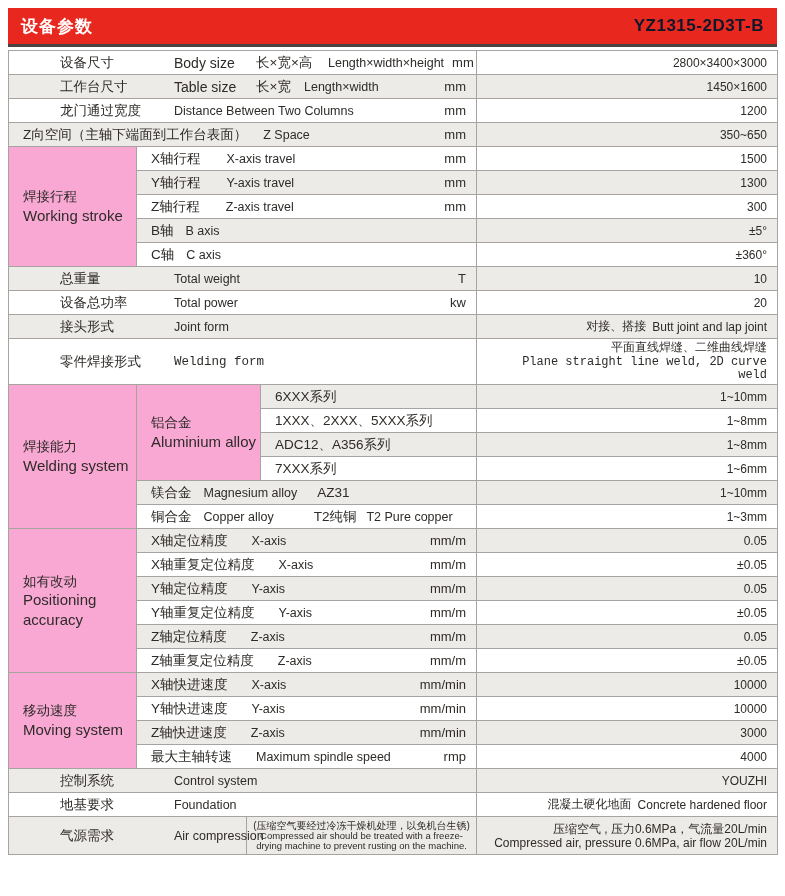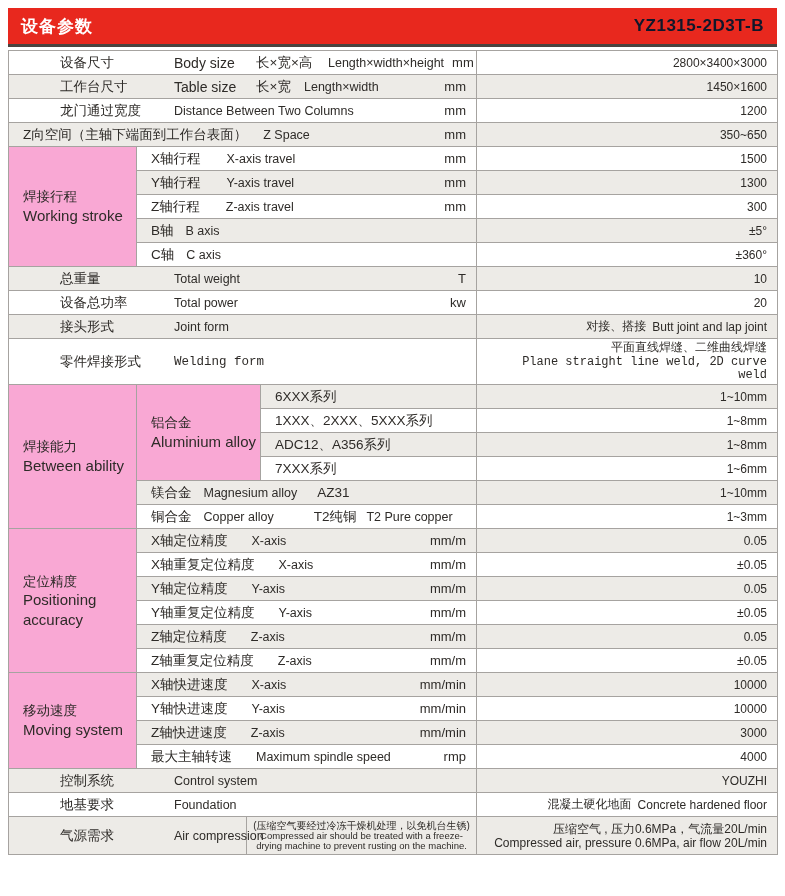--- a/index.html
+++ b/index.html
@@ -281,21 +281,21 @@
         <span class="vzh">平面直线焊缝、二维曲线焊缝</span>
         <span class="ven">Plane straight line weld, 2D curve weld</span>
       </div>
           </td>
     </tr>
 
     <tr class="g">
       <th class="group" rowspan="6">
             <div class="gc">
         <span class="zh">焊接能力</span>
-        <span class="en">Between ability</span>
+        <span class="en">Welding system</span>
       </div>
           </th>
       <td class="alu" colspan="2" rowspan="4">
             <div class="gc">
         <span class="zh">铝合金</span>
         <span class="en">Aluminium alloy</span>
       </div>
           </td>
       <td>
             <div class="c">
@@ -370,21 +370,21 @@
       <td class="val">
             <div class="vc">
               <span class="vzh">1~3mm</span>
             </div>
           </td>
     </tr>
 
     <tr class="g">
       <th class="group" rowspan="6">
             <div class="gc">
-        <span class="zh">定位精度</span>
+        <span class="zh">如有改动</span>
         <span class="en">Positioning accuracy</span>
       </div>
           </th>
       <td colspan="3">
             <div class="c">
         <span class="zh g24">X轴定位精度</span>
         <span class="en">X-axis</span>
         <span class="unit">mm/m</span>
       </div>
           </td>

